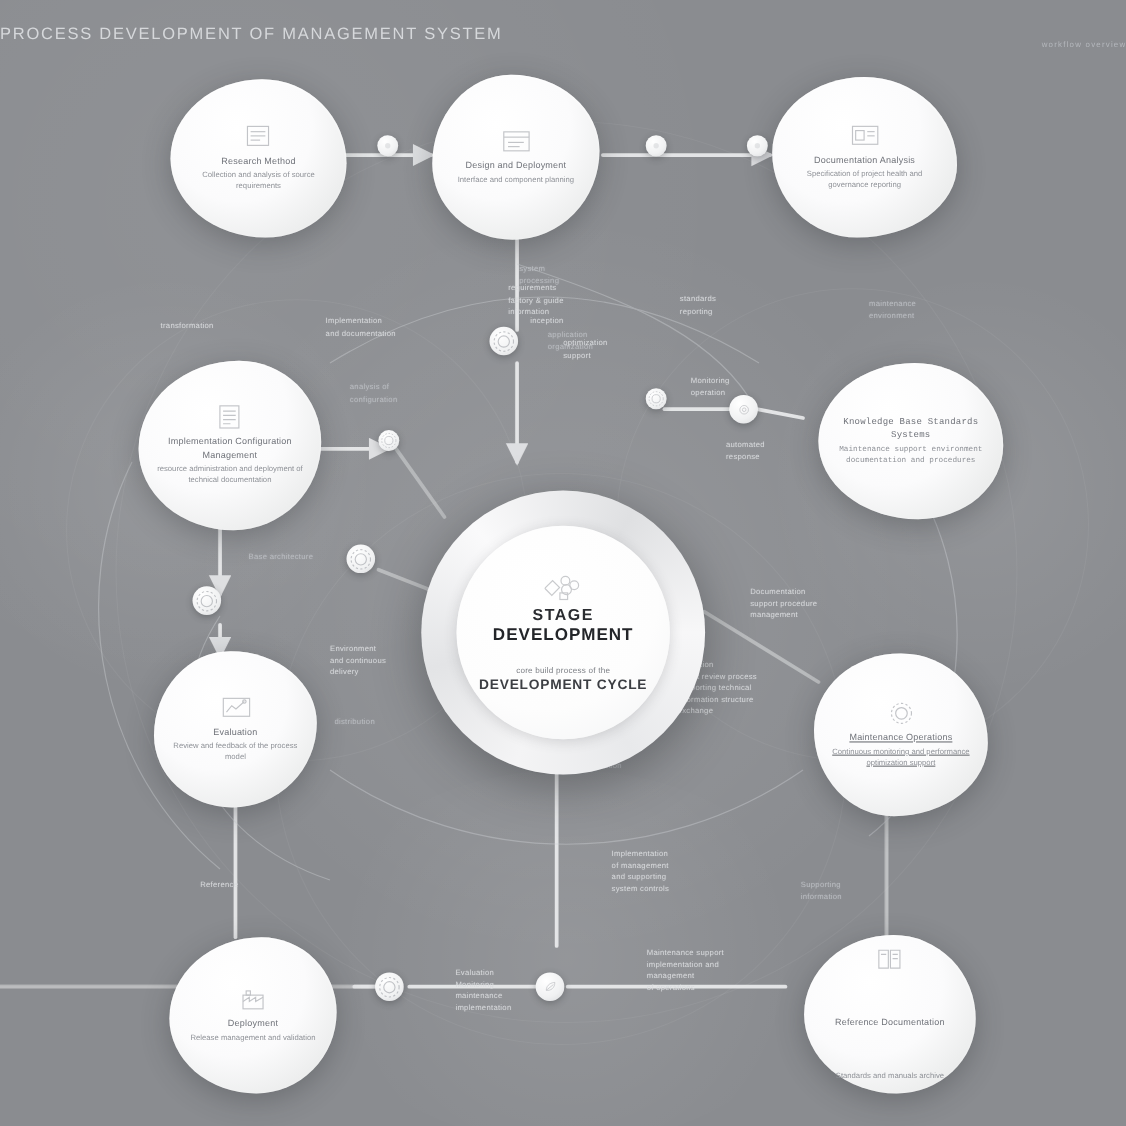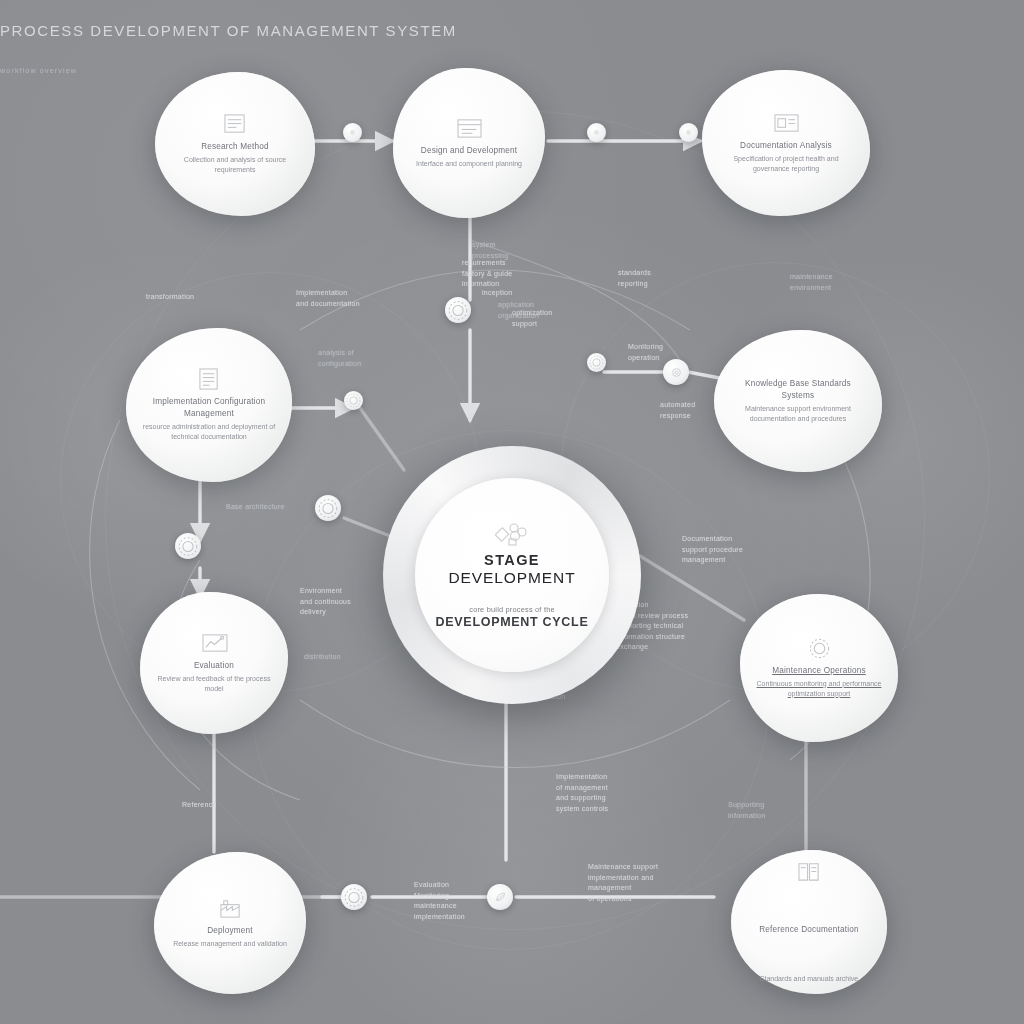--- a/index.html
+++ b/index.html
@@ -80,21 +80,21 @@
   .hub-inner{
     width:194px;height:194px;border-radius:50%;
     background:radial-gradient(circle at 40% 32%, #ffffff 0%, #fdfdfd 60%, #f2f3f4 100%);
     box-shadow:0 2px 12px rgba(60,62,66,0.18);
     display:flex;flex-direction:column;
     align-items:center;justify-content:center;
     text-align:center;padding:8px 14px;
   }
   .hub-inner .hico{opacity:.45;margin-bottom:4px;}
   .hub-t1{font-size:14.5px;font-weight:bold;letter-spacing:1.4px;color:#2b2d31;line-height:1.25;filter:blur(0.25px);}
-  .hub-t2{font-size:15.5px;font-weight:normal;letter-spacing:.9px;color:#232529;line-height:1.2;filter:blur(0.25px);}
+  .hub-t2{font-size:15.5px;font-weight:bold;letter-spacing:.9px;color:#232529;line-height:1.2;filter:blur(0.25px);}
   .hub-t3{font-size:7.4px;color:#7b7e84;margin-top:18px;letter-spacing:.2px;filter:blur(0.4px);}
   .hub-t4{font-size:12.5px;font-weight:bold;letter-spacing:.7px;color:#3c3e43;margin-top:1px;filter:blur(0.3px);text-align:right;}
 
   
   .jnode{
     position:absolute;width:26px;height:26px;border-radius:50%;
     background:radial-gradient(circle at 36% 30%, #ffffff 0%, #f0f1f2 60%, #d9dadc 100%);
     box-shadow:0 2px 7px rgba(40,42,46,0.32);
     display:flex;align-items:center;justify-content:center;
   }
@@ -114,24 +114,23 @@
   }
   .elab.dk{color:#b9bcc1;}
 
   
   .ptitle{
     position:absolute;left:0;right:0;top:22px;text-align:left;
     font-size:15px;letter-spacing:1.6px;color:#d6d8db;
     filter:blur(0.45px);
   }
   .psub{
-    position:absolute;left:0;right:0;top:36px;text-align:left;
+    position:absolute;left:0;right:0;top:36px;text-align:right;
     font-size:7.2px;letter-spacing:1.1px;color:#b5b8bd;
     filter:blur(0.55px);
-    margin-top:30px;
   }
 </style>
 </head>
 <body>
 
 <div class="stage">
 
   <div class="halo" style="left:-40px;top:250px;width:380px;height:380px;"></div>
   <div class="halo" style="left:700px;top:250px;width:380px;height:380px;"></div>
   <div class="halo" style="left:280px;top:700px;width:470px;height:340px;"></div>
@@ -208,21 +207,21 @@
         <div class="ttl">Research Method</div>
         <div class="sub">Collection and analysis of source requirements</div>
       </div>
       <div class="node b2" style="left: 393px; top: 68px; width: 152px; height: 150px;">
         <svg class="ico" width="27" height="23" viewBox="0 0 28 24">
           <rect x="2" y="3" width="24" height="18" fill="none" stroke="#8d9097" stroke-width="1.1"></rect>
           <line x1="2" y1="8" x2="26" y2="8" fill="none" stroke="#8d9097" stroke-width="1.1"></line>
           <line x1="6" y1="13" x2="21" y2="13" fill="none" stroke="#8d9097" stroke-width="1.1"></line>
           <line x1="6" y1="17" x2="17" y2="17" fill="none" stroke="#8d9097" stroke-width="1.1"></line>
         </svg>
-        <div class="ttl">Design and Development</div>
+        <div class="ttl">Design and Deployment</div>
         <div class="sub">Interface and component planning</div>
       </div>
       <div class="node b3" style="left: 702px; top: 70px; width: 168px; height: 146px;">
         <svg class="ico" width="27" height="23" viewBox="0 0 28 24">
           <rect x="2" y="3" width="24" height="17" fill="none" stroke="#8d9097" stroke-width="1.1"></rect>
           <rect x="5" y="7" width="8" height="9" fill="none" stroke="#8d9097" stroke-width="1.1"></rect>
           <line x1="16" y1="8" x2="23" y2="8" fill="none" stroke="#8d9097" stroke-width="1.1"></line>
           <line x1="16" y1="12" x2="23" y2="12" fill="none" stroke="#8d9097" stroke-width="1.1"></line>
         </svg>
         <div class="ttl">Documentation Analysis</div>
@@ -232,21 +231,21 @@
         <svg class="ico" width="27" height="23" viewBox="0 0 28 24">
           <rect x="4" y="1" width="18" height="21" fill="none" stroke="#8d9097" stroke-width="1.1"></rect>
           <line x1="7" y1="6" x2="19" y2="6" fill="none" stroke="#8d9097" stroke-width="1.1"></line>
           <line x1="7" y1="10" x2="19" y2="10" fill="none" stroke="#8d9097" stroke-width="1.1"></line>
           <line x1="7" y1="14" x2="19" y2="14" fill="none" stroke="#8d9097" stroke-width="1.1"></line>
           <line x1="7" y1="18" x2="14" y2="18" fill="none" stroke="#8d9097" stroke-width="1.1"></line>
         </svg>
         <div class="ttl">Implementation Configuration Management</div>
         <div class="sub">resource administration and deployment of technical documentation</div>
       </div>
-      <div class="node b1" style="left: 714px; top: 330px; width: 168px; height: 142px;">
+      <div class="node b1" style="left: 744px; top: 330px; width: 168px; height: 142px; font-family: Liberation Mono, monospace;">
         <div class="ttl">Knowledge Base Standards Systems</div>
         <div class="sub">Maintenance support environment documentation and procedures</div>
       </div>
       <div class="node b2" style="left: 140px; top: 592px; width: 148px; height: 142px;">
         <svg class="ico" width="27" height="23" viewBox="0 0 28 24">
           <rect x="2" y="3" width="25" height="17" fill="none" stroke="#8d9097" stroke-width="1.1"></rect>
           <polyline points="5,16 10,10 14,13 22,6" fill="none" stroke="#8d9097" stroke-width="1.1"></polyline>
           <circle cx="22" cy="6" r="1.6" fill="none" stroke="#8d9097" stroke-width="1.1"></circle>
         </svg>
         <div class="ttl">Evaluation</div>

